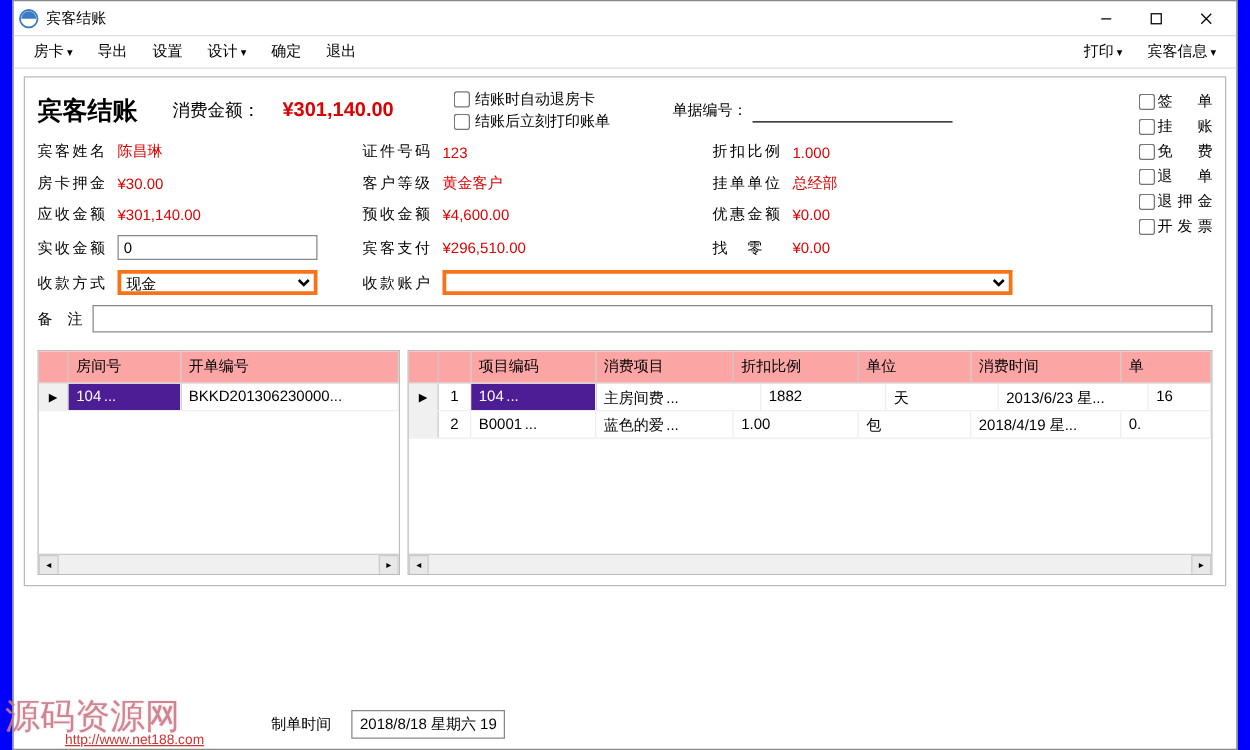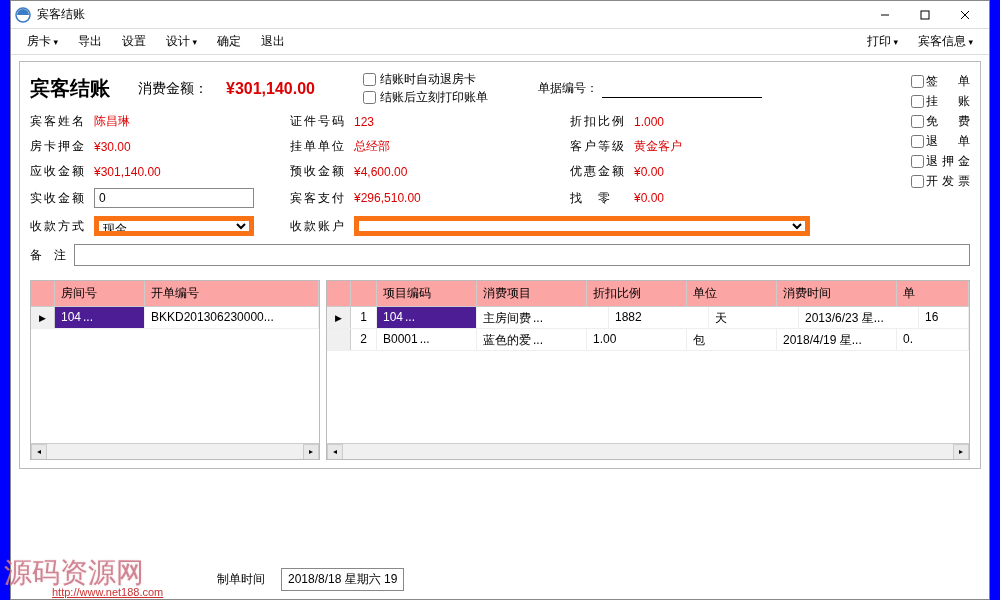--- a/index.html
+++ b/index.html
@@ -26,21 +26,21 @@
 .danhao { margin-left: 32px; display: flex; }
 .danhao .underline { display: inline-block; border-bottom: 1px solid #000; min-width: 160px; height: 18px; margin-left: 4px; }
 .side-checks { position: absolute; right: 6px; top: 8px; }
 .side-checks label { display: block; margin: 3px 0; white-space: nowrap; letter-spacing: 4px; }
 .side-checks input { vertical-align: middle; margin-right: 2px; }
 .grid3 { display: grid; grid-template-columns: 250px 270px 240px; row-gap: 8px; column-gap: 10px; margin-top: 6px; }
 .fld { display: flex; align-items: center; gap: 8px; }
 .fld .lbl { min-width: 56px; letter-spacing: 2px; }
 .fld .val-red { color: #d00; }
 .fld input[type=text] { border: 1px solid #888; height: 20px; padding: 0 4px; width: 160px; }
-.fld select { border: 5px solid #f97316; height: 20px; width: 160px; background: #fff; }
+.fld select { border: 3px solid #f97316; height: 20px; width: 160px; background: #fff; }
 .fld .wide { width: 470px; }
 .remark-row { display: flex; align-items: center; gap: 8px; margin-top: 8px; }
 .remark-row input { flex: 1; border: 1px solid #888; height: 22px; padding: 0 4px; }
 .tables-row { display: flex; gap: 6px; margin-top: 14px; }
 .table-panel { border: 1px solid #bbb; height: 180px; overflow: hidden; display: flex; flex-direction: column; position: relative; }
 .table-panel.left { width: 290px; }
 .table-panel.right { flex: 1; }
 .thead { display: flex; background: #fff; border-bottom: 1px solid #ccc; }
 .thead .th { border-right: 1px solid #ccc; padding: 4px 6px; background: #fca5a5; overflow: hidden; white-space: nowrap; }
 .tbody { flex: 1; overflow: hidden; background: #fff; }
@@ -137,26 +137,26 @@
         <div class="fld">
             <span class="lbl">折扣比例</span>
             <span class="val-red">1.000</span>
           </div>
 
         <div class="fld">
             <span class="lbl">房卡押金</span>
             <span class="val-red">¥30.00</span>
           </div>
         <div class="fld">
+            <span class="lbl">客户等级</span>
+            <span class="val-red">黄金客户</span>
+          </div>
+        <div class="fld">
             <span class="lbl">挂单单位</span>
             <span class="val-red">总经部</span>
-          </div>
-        <div class="fld">
-            <span class="lbl">客户等级</span>
-            <span class="val-red">黄金客户</span>
           </div>
 
         <div class="fld">
             <span class="lbl">应收金额</span>
             <span class="val-red">¥301,140.00</span>
           </div>
         <div class="fld">
             <span class="lbl">预收金额</span>
             <span class="val-red">¥4,600.00</span>
           </div>

